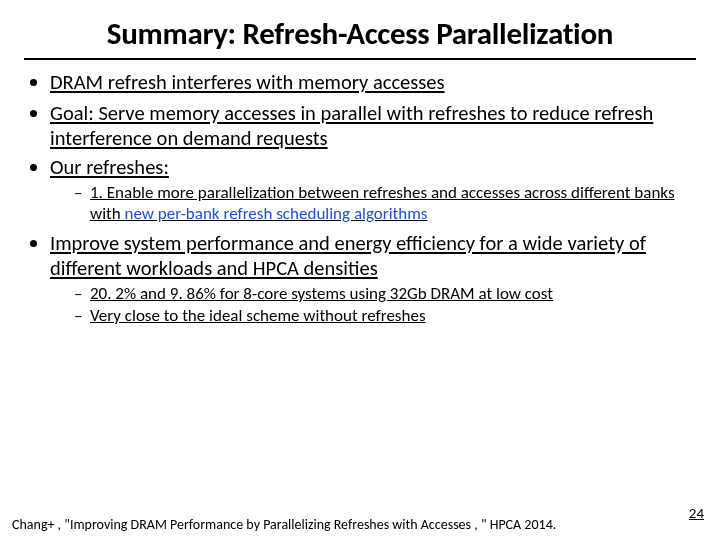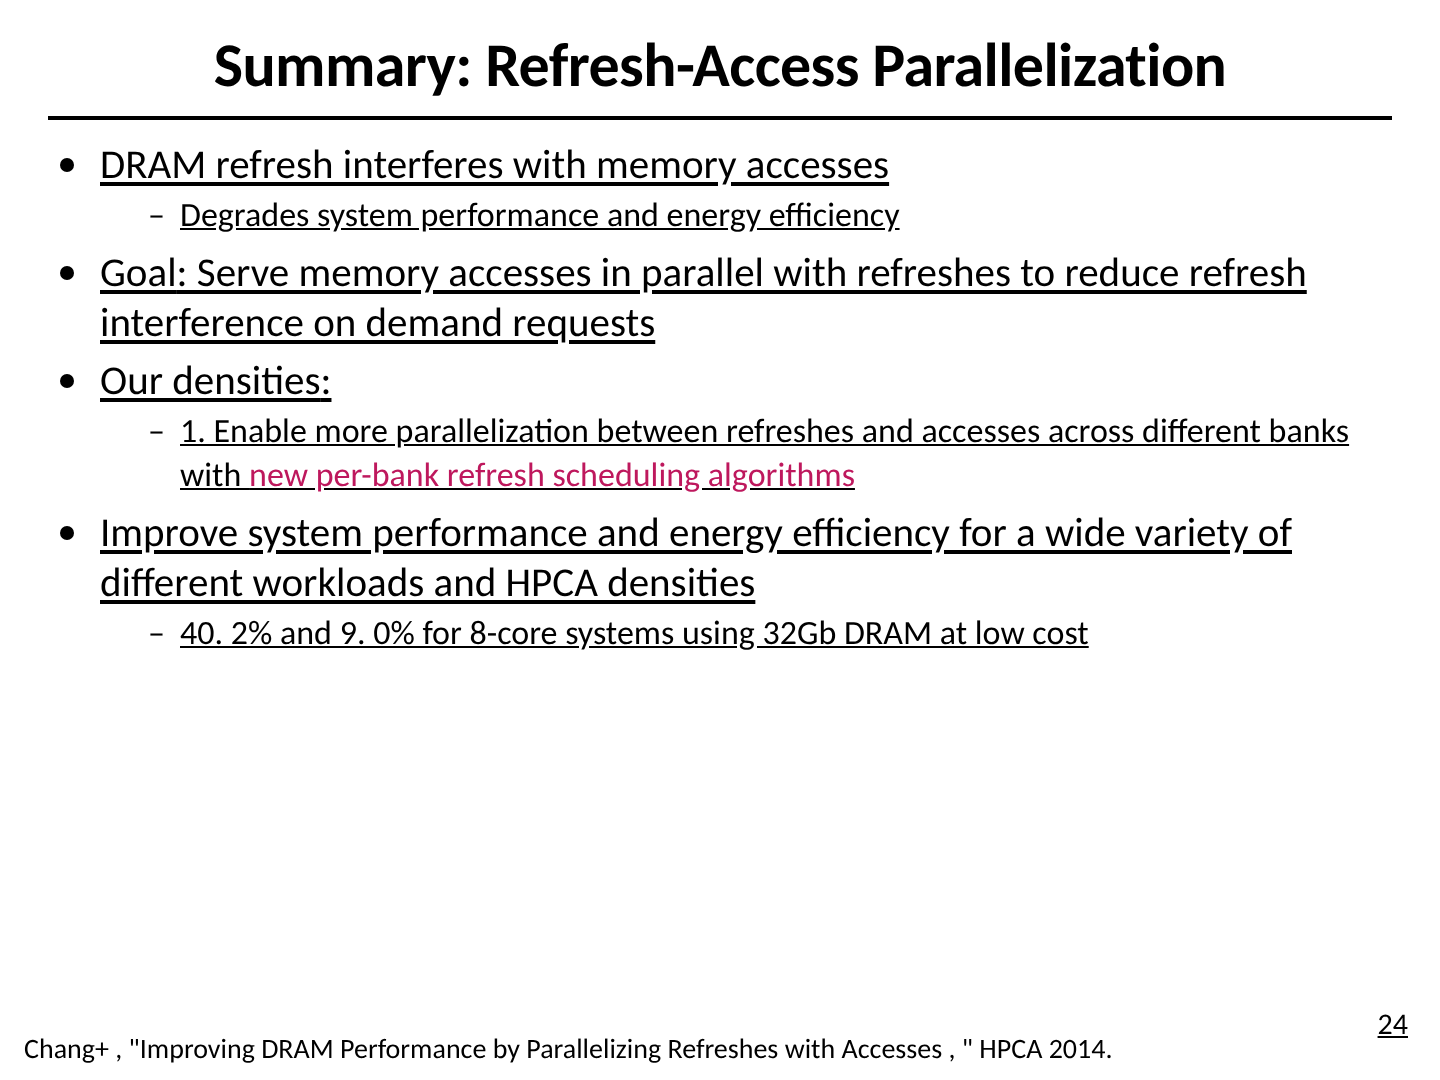--- a/index.html
+++ b/index.html
@@ -55,21 +55,21 @@
     position: relative;
     padding-left: 16px;
   }
   ul.sub > li::before {
     content: "–";
     position: absolute;
     left: 0;
     top: 0;
   }
   .u { text-decoration: underline; }
-  .hl-blue { color: #be185d; }
+  .hl-blue { color: #1d4ed8; }
   .hl-red  { color: #c00000; }
   .footer {
     position: absolute;
     left: 12px;
     bottom: 8px;
     right: 40px;
     font-size: 14px;
     line-height: 1.1;
   }
   .pagenum {
@@ -86,41 +86,41 @@
 <div class="slide">
 
   <h1 class="title">Summary: Refresh-Access Parallelization</h1>
   <hr class="hr">
 
   <ul class="top">
 
     <li>
       <span>DRAM refresh interferes with memory accesses</span>
       <ul class="sub">
-        <li>Degrades system performance and energy efficiency</li>
       </ul>
     </li>
 
     <li>
       <span class="u">Goal</span><span>: Serve memory accesses in parallel with refreshes to reduce refresh interference on demand requests</span>
     </li>
 
     <li>
-      <span class="u">Our densities</span><span>:</span>
+      <span class="u">Our refreshes</span><span>:</span>
       <ul class="sub">
         <li>
           <span>1. Enable more parallelization between refreshes and accesses across different banks with </span><span class="hl-blue">new per-bank refresh scheduling algorithms</span>
         </li>
       </ul>
     </li>
 
     <li>
       <span>Improve system performance and energy efficiency for a wide variety of different workloads and HPCA densities</span>
       <ul class="sub">
-        <li>40. 2% and 9. 0% for 8-core systems using 32Gb DRAM at low cost</li>
+        <li>20. 2% and 9. 86% for 8-core systems using 32Gb DRAM at low cost</li>
+        <li>Very close to the ideal scheme without refreshes</li>
       </ul>
     </li>
 
   </ul>
 
   <div class="footer">Chang+ , "Improving DRAM Performance by Parallelizing Refreshes with Accesses , " HPCA 2014.</div>
   <div class="pagenum">24</div>
 
 </div>
 

